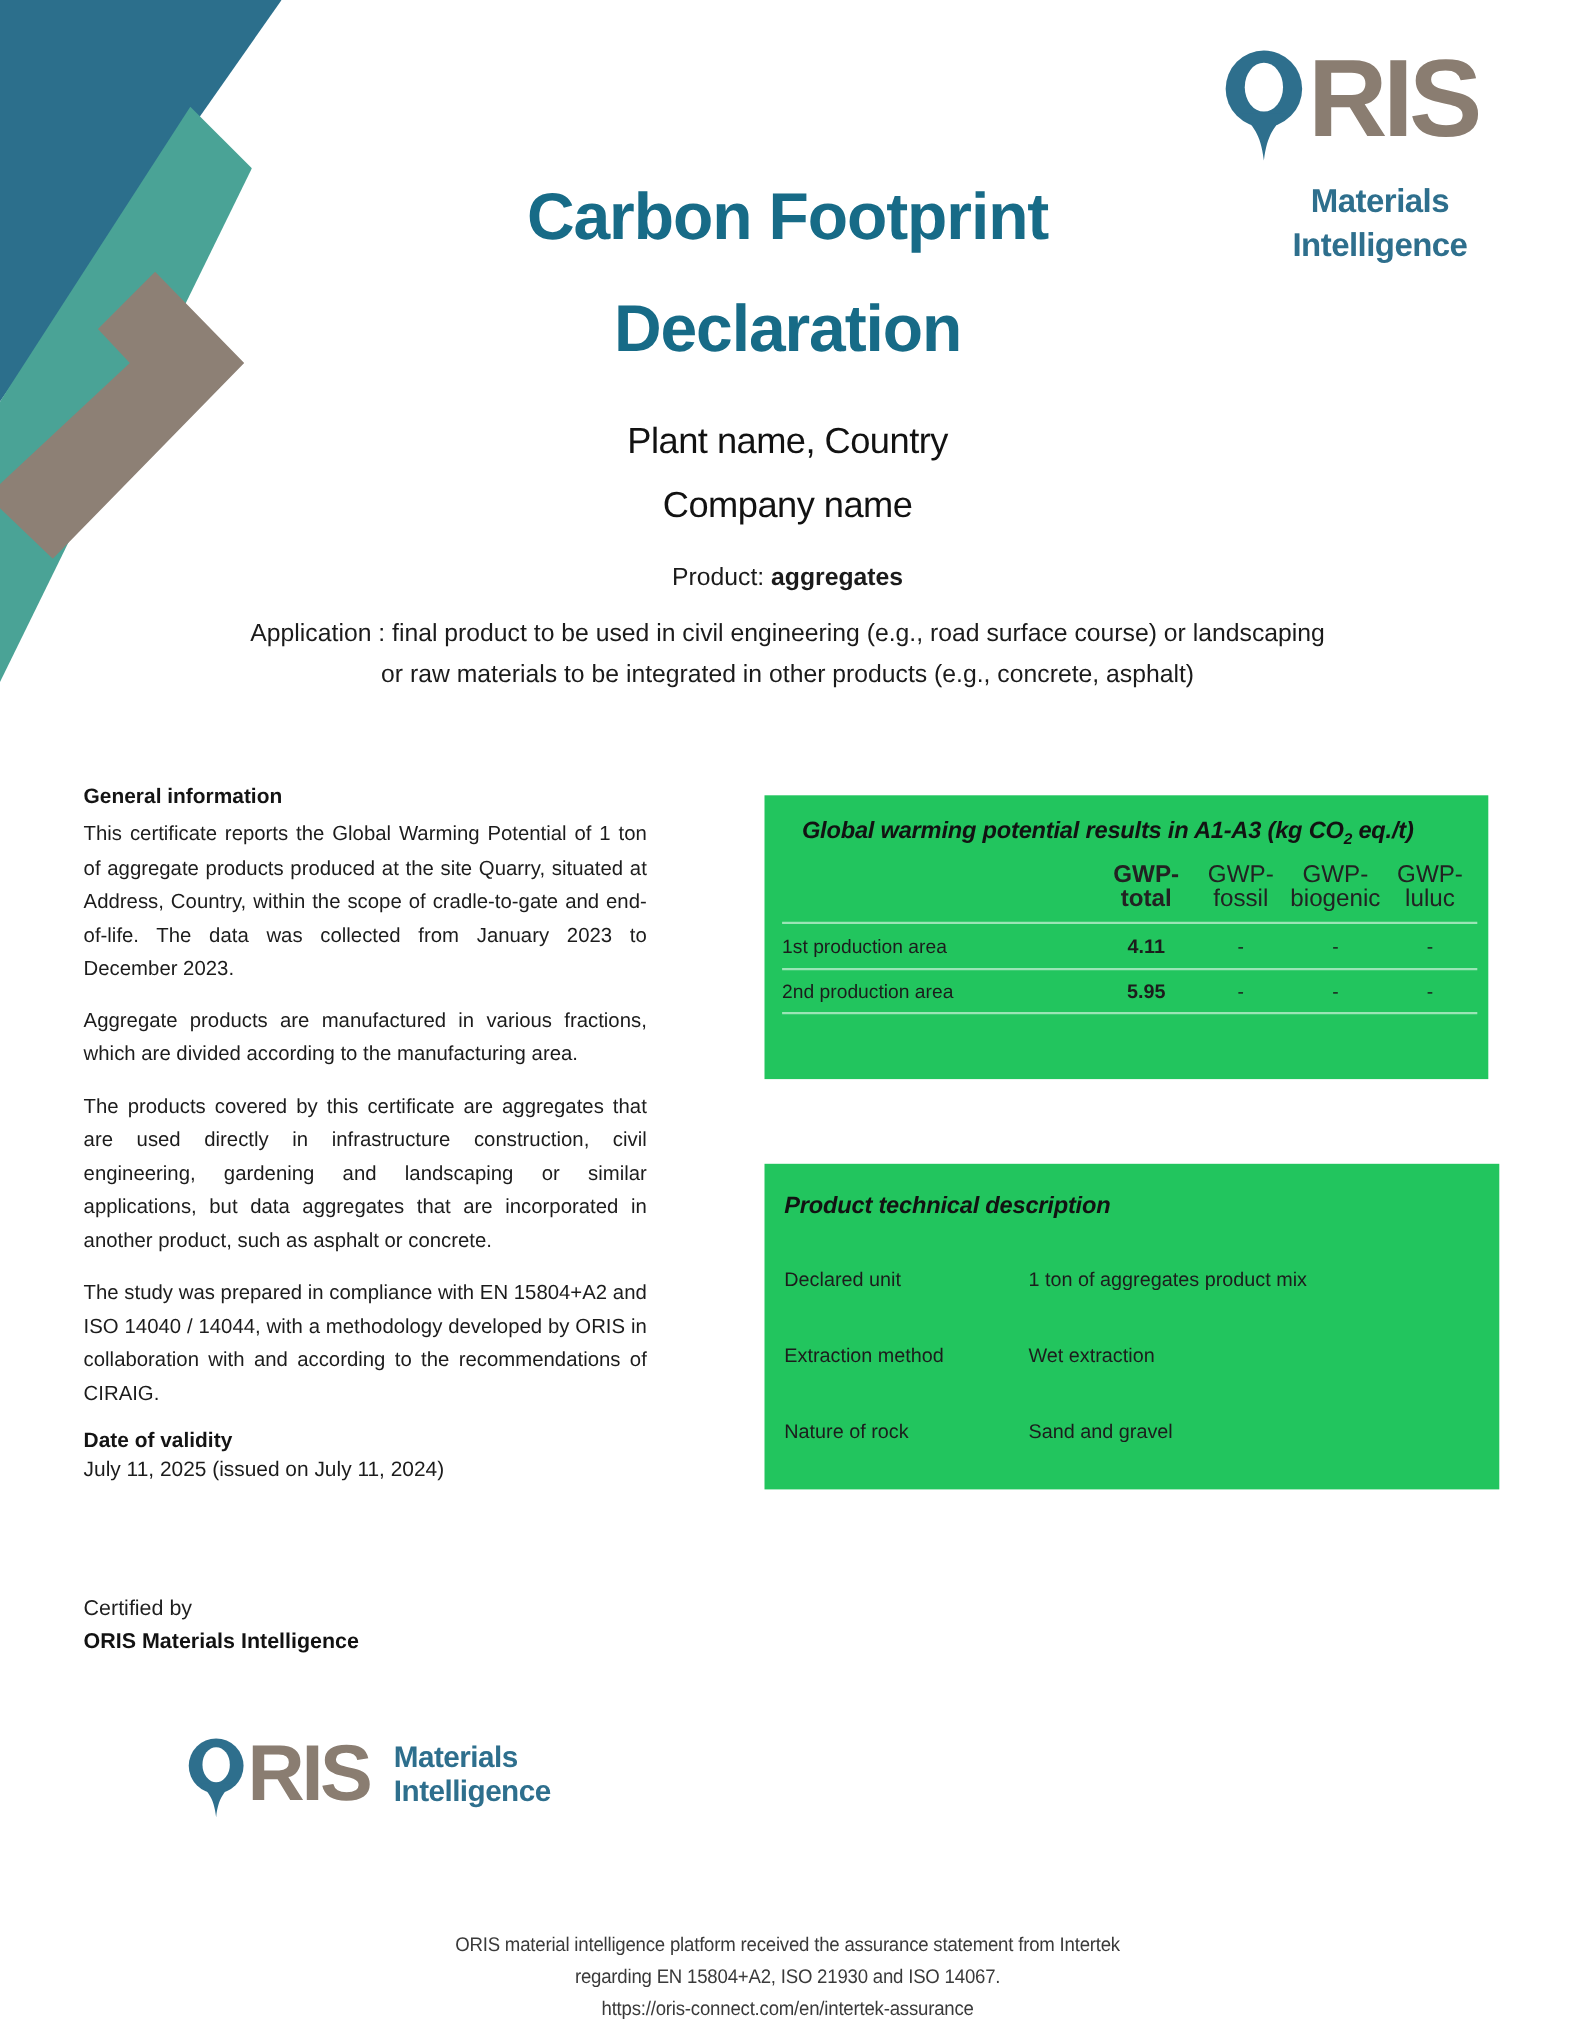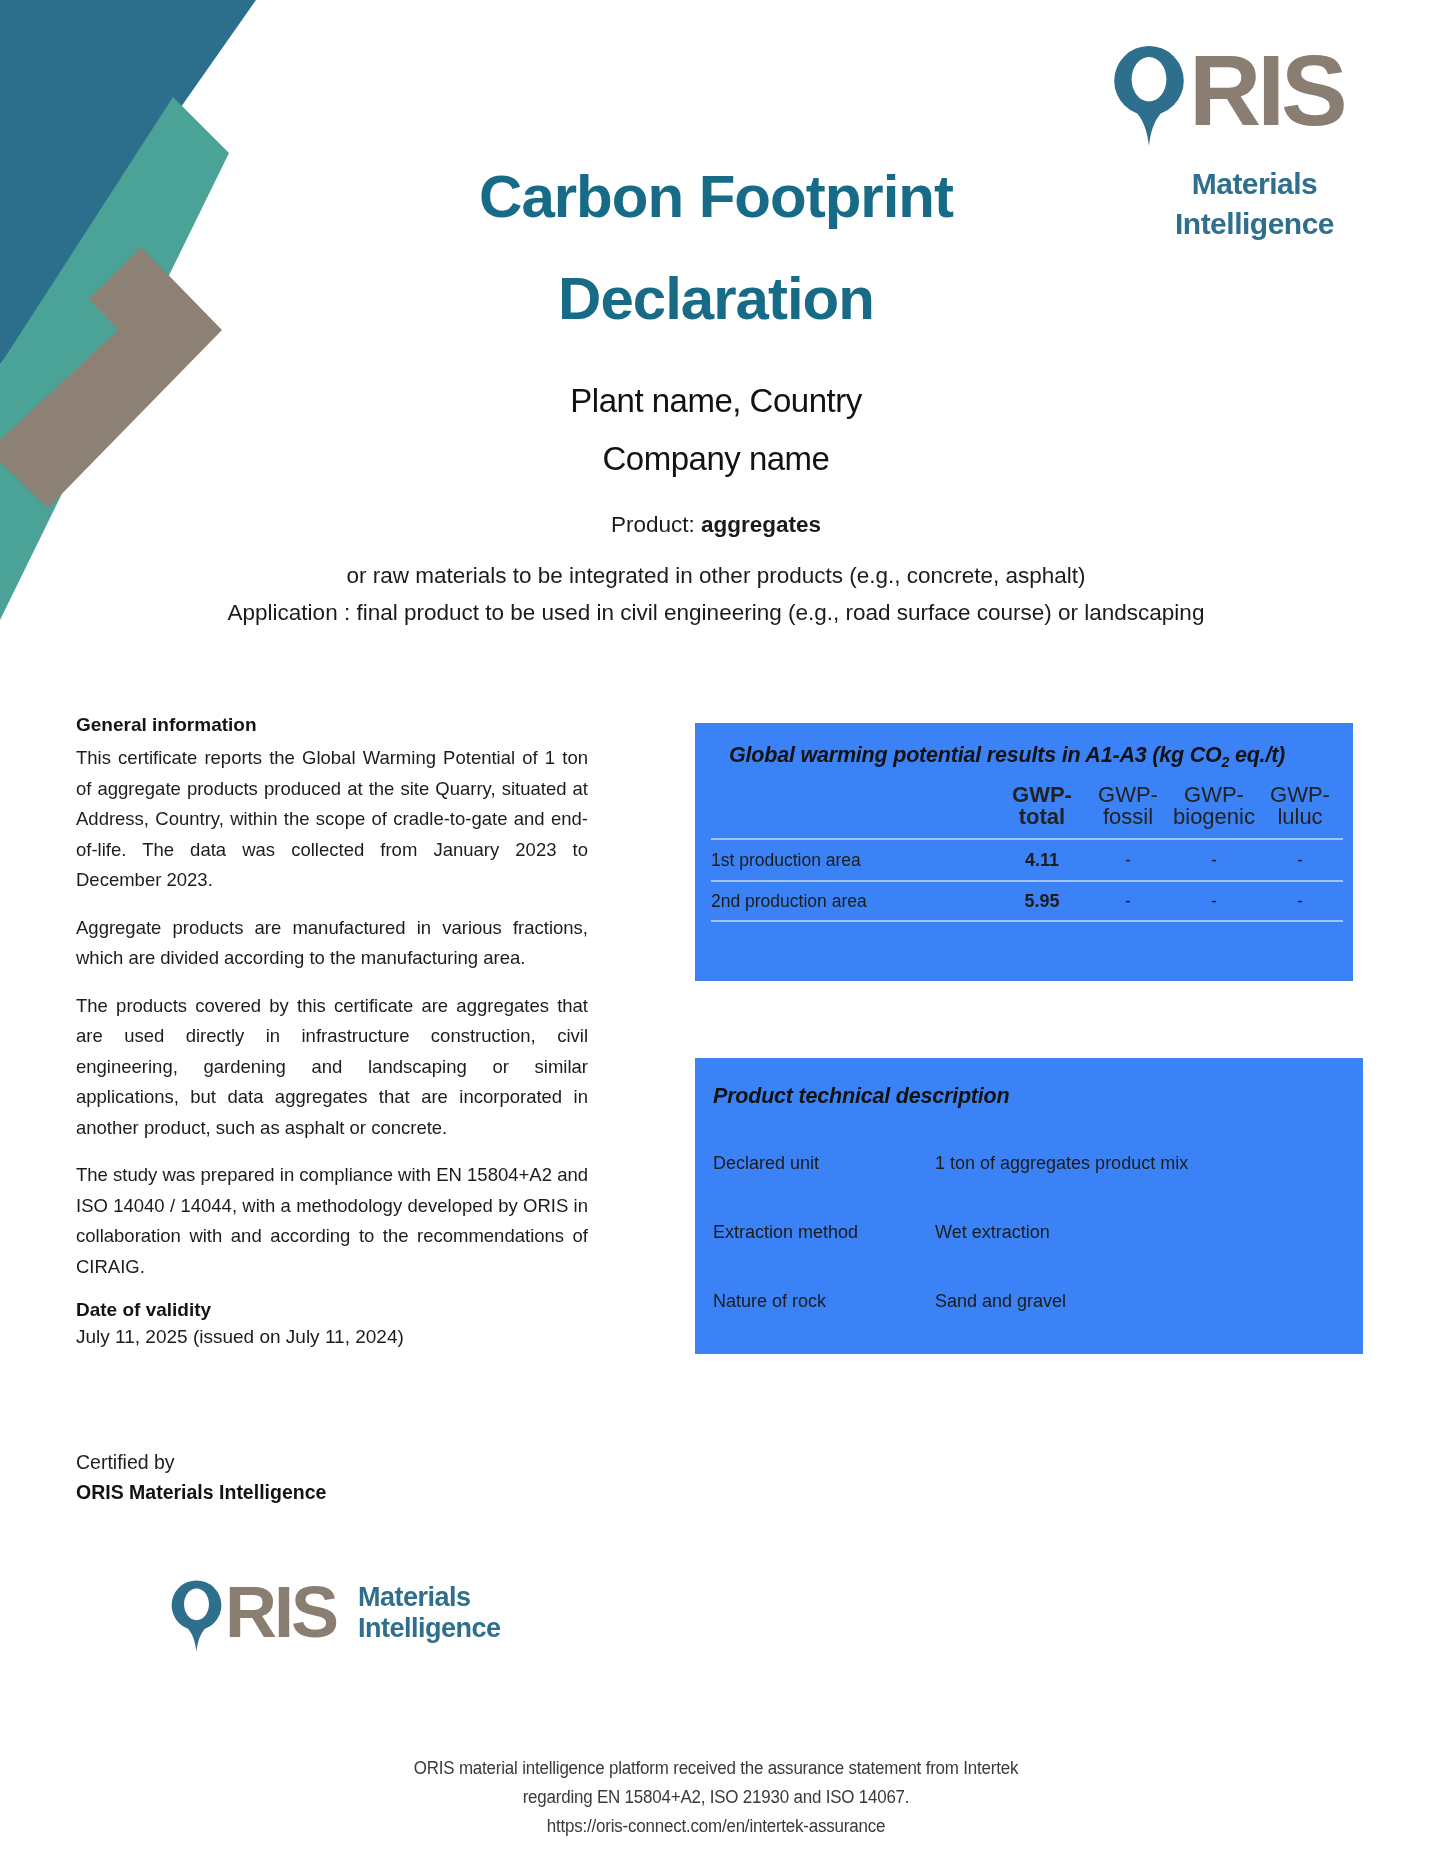--- a/index.html
+++ b/index.html
@@ -77,21 +77,21 @@
     font-size:18.5px; line-height:30.5px; text-align:justify;
     color:#1c1c1c; margin-bottom:17px;
   }
   .validity-heading { font-size:19px; font-weight:bold; color:#141414; margin-top:2px; }
   .validity-text { font-size:19px; line-height:31px; color:#1c1c1c; }
 
   .certified-block { position:absolute; left:76px; top:1447px; font-size:19.5px; line-height:30px; }
   .certified-name { font-weight:bold; color:#121212; }
 
   
-  .panel { position:absolute; background:#3b82f6; }
+  .panel { position:absolute; background:#22c55e; }
   .gwp-panel { left:695px; top:723px; width:658px; height:258px; padding:20px 10px 0 16px; }
   .gwp-title { font-size:21.5px; font-weight:bold; font-style:italic; color:#121212; padding-left:18px; letter-spacing:-0.2px; }
   .gwp-title sub { font-size:14px; }
 
   .gwp-table { margin-top:14px; }
   .gwp-hrow { display:flex; align-items:flex-end; padding-bottom:10px; }
   .gwp-hlabel { flex:1; }
   .gwp-hcell { width:86px; text-align:center; font-size:22px; line-height:22px; color:#222; }
   .gwp-hcell.first { font-weight:bold; }
   .gwp-row { display:flex; align-items:center; height:42px; border-top:2px solid rgba(255,255,255,0.55); }
@@ -161,22 +161,22 @@
 <div class="company-block">
   <div>Plant name, Country</div>
   <div>Company name</div>
 </div>
 
 <div class="product-line">
   <span>Product: </span><b>aggregates</b>
 </div>
 
 <div class="application-block">
+  <div>Application : final product to be used in civil engineering  (e.g., road surface course) or landscaping</div>
   <div>or raw materials to be integrated in other products (e.g., concrete, asphalt)</div>
-  <div>Application : final product to be used in civil engineering  (e.g., road surface course) or landscaping</div>
 </div>
 
 <div class="leftcol">
   <h3>General information</h3>
   <p>This certificate reports the Global Warming Potential of 1 ton of aggregate products produced at the site Quarry, situated at Address, Country, within the scope of cradle-to-gate and end-of-life. The data was collected from January 2023 to December 2023.</p>
   <p>Aggregate products are manufactured in various fractions, which are divided according to the manufacturing area.</p>
   <p>The products covered by this certificate are aggregates that are used directly in infrastructure construction, civil engineering, gardening and landscaping or similar applications, but data aggregates that are incorporated in another product, such as asphalt or concrete.</p>
   <p>The study was prepared in compliance with EN 15804+A2 and ISO 14040 / 14044, with a methodology developed by ORIS in collaboration with and according to the recommendations of CIRAIG.</p>
   <div class="validity-heading">Date of validity</div>
   <div class="validity-text">July 11, 2025  (issued on July 11, 2024)</div>

